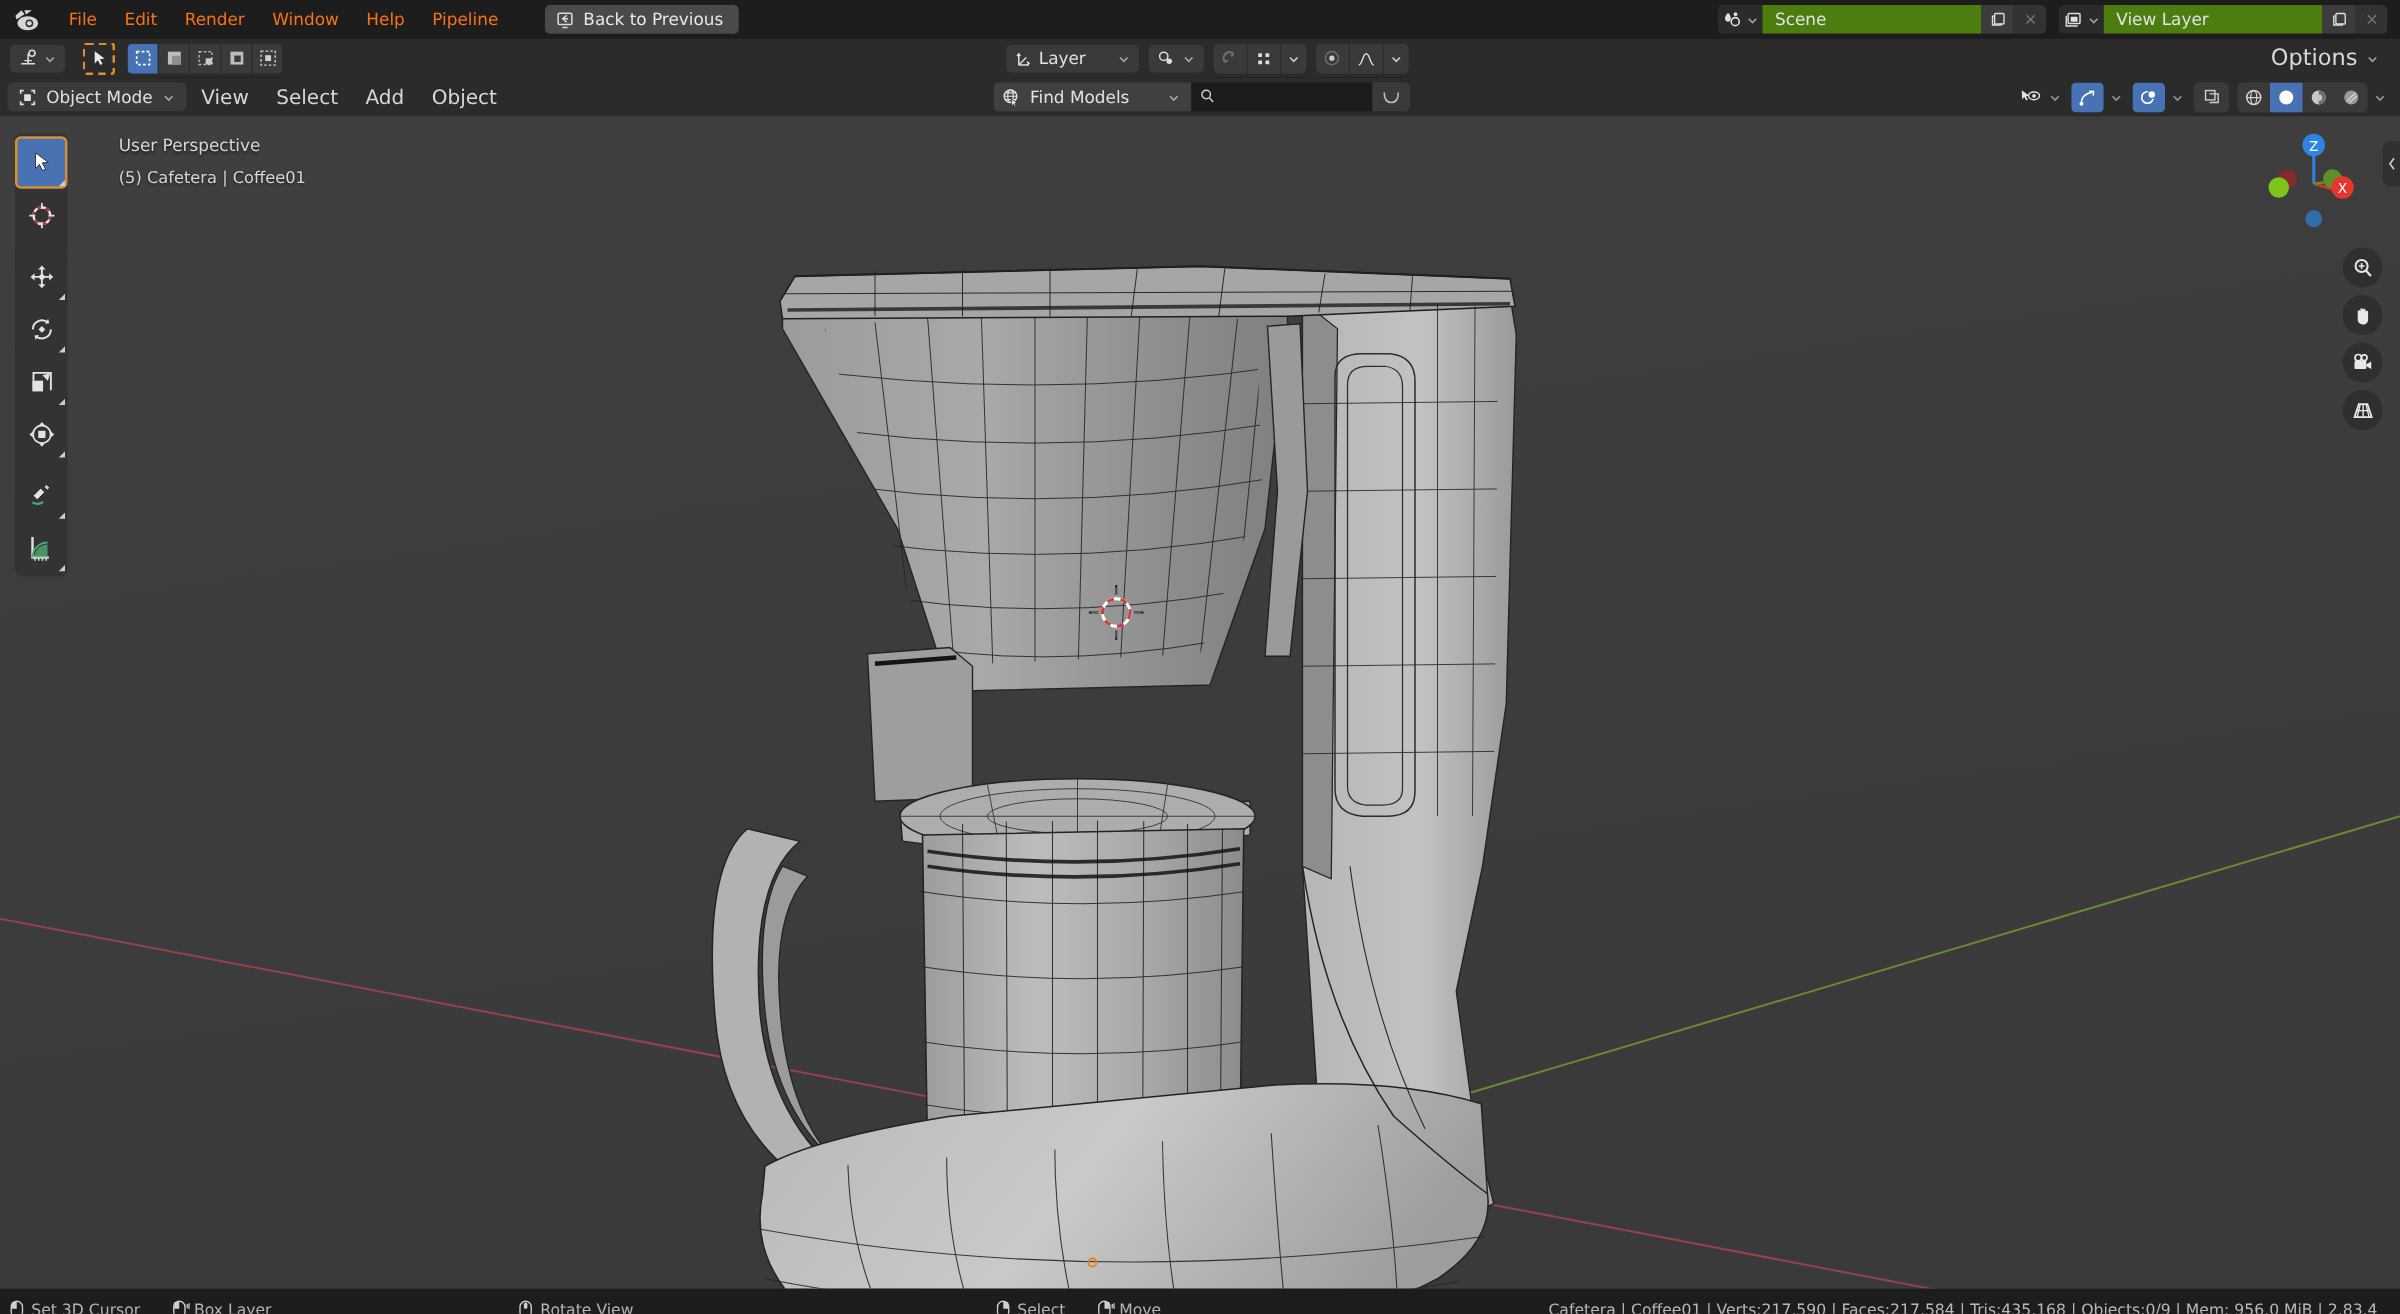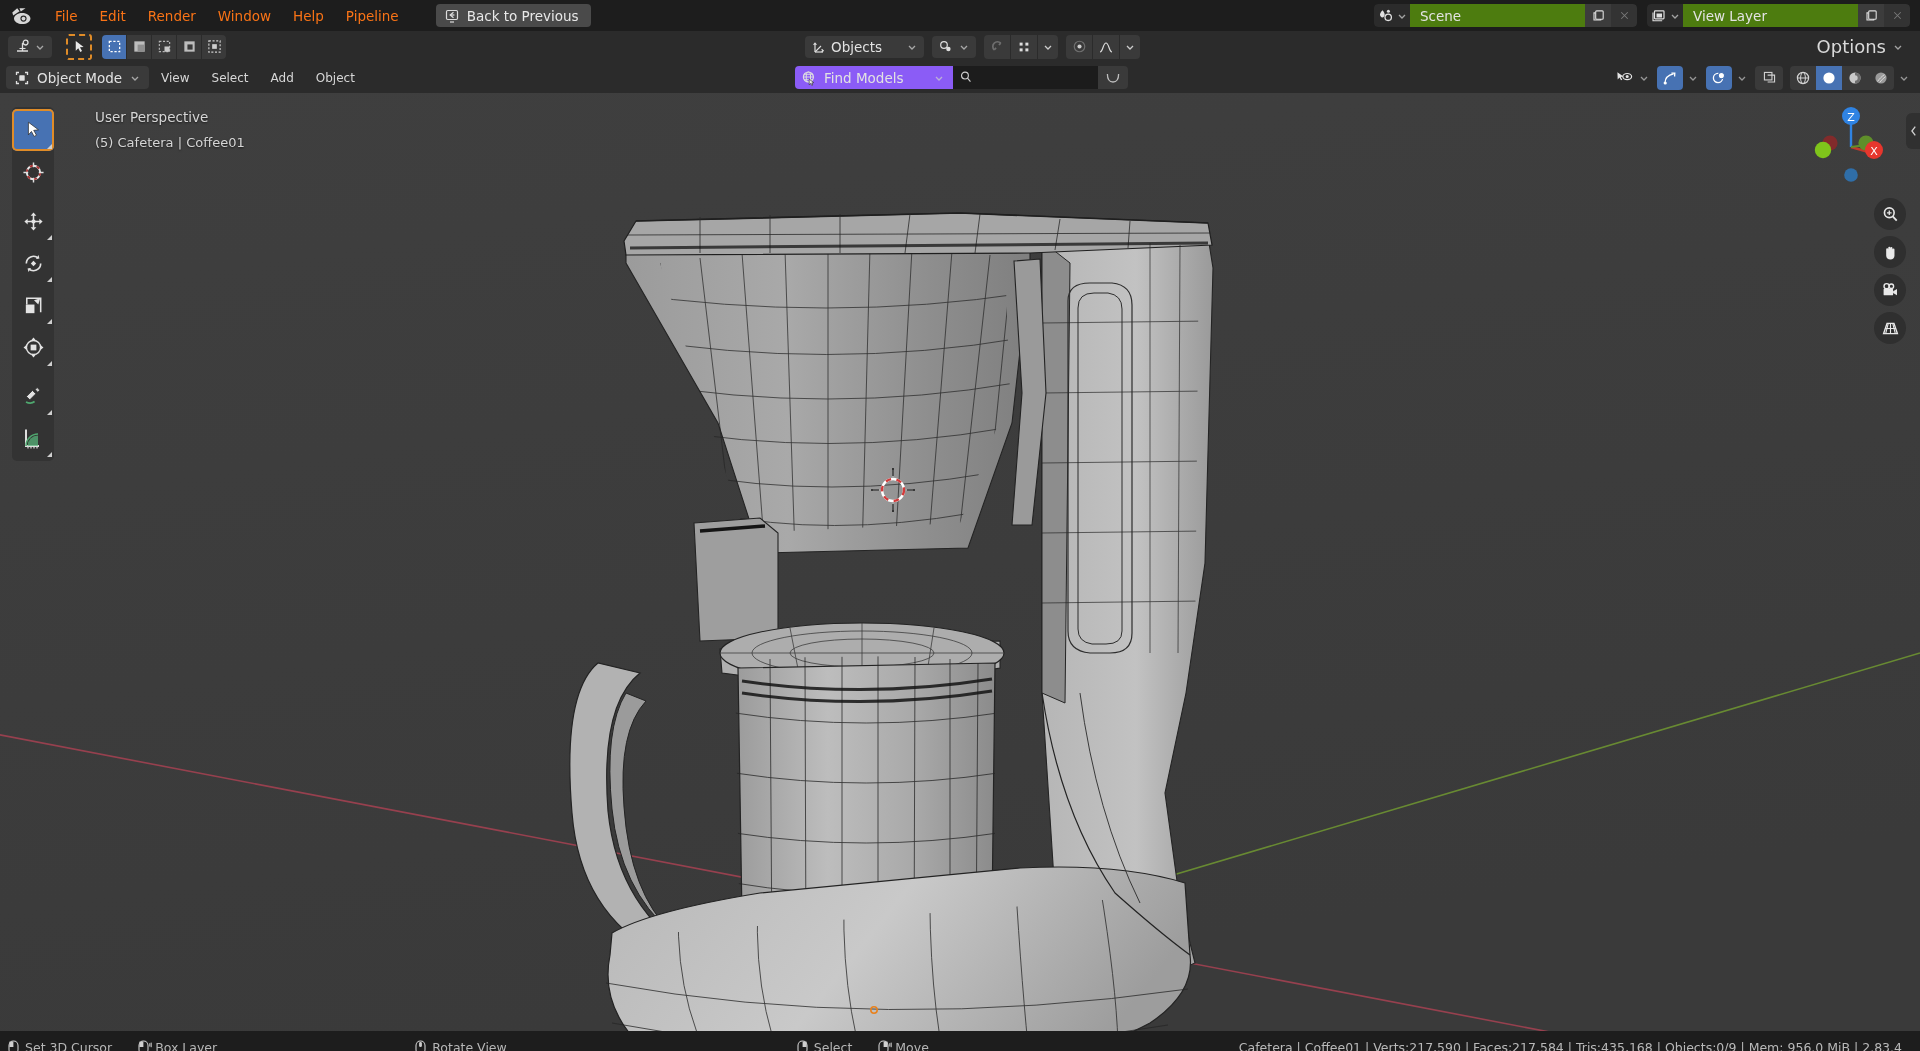--- a/index.html
+++ b/index.html
@@ -70,24 +70,24 @@
   
   #vpheader {
     position:absolute; left:0; top:62px; width:1920px; height:31px;
     background:#2b2b2b; display:flex; align-items:center; padding:0 6px; gap:2px;
   }
   .mode-dd {
     display:flex; align-items:center; gap:7px; height:23px; padding:0 8px;
     background:#3a3a3a; border-radius:4px; color:#e2e2e2; font-size:13.5px;
   }
   .vmenu { height:23px; padding:0 10px; display:flex; align-items:center;
-    color:#d7d7d7; font-size:12px; border-radius:3px; }
+    color:#d7d7d7; font-size:16px; border-radius:3px; }
   #find-models-group { position:absolute; left:795px; display:flex; align-items:center; }
   .fm-dd { display:flex; align-items:center; gap:7px; height:23px; padding:0 8px 0 6px;
-    background:#8b5cf6; border-radius:4px 0 0 4px; color:#e2e2e2; font-size:13.5px; }
+    background:#404040; border-radius:4px 0 0 4px; color:#e2e2e2; font-size:13.5px; }
   .fm-search { height:23px; width:145px; background:#1c1c1c; display:flex;
     align-items:center; padding:0 6px; gap:5px; }
   .fm-tail { height:23px; width:30px; background:#3a3a3a; border-radius:0 4px 4px 0;
     display:flex; align-items:center; justify-content:center; }
   #vp-right { margin-left:auto; display:flex; align-items:center; gap:7px; padding-right:4px; }
   .togglegrp { display:flex; align-items:center; height:24px; background:#3a3a3a; border-radius:4px; overflow:hidden; }
   .togglegrp .t { width:26px; height:24px; display:flex; align-items:center; justify-content:center; }
   .togglegrp .t.on { background:#4772b3; }
   .togglegrp .t.sel { background:#4772b3; }
   .dropcaret { width:20px; height:24px; display:flex; align-items:center; justify-content:center; background:#3a3a3a; border-radius:0 4px 4px 0; }
@@ -283,21 +283,21 @@
       <div class="tool-dd">
         <span class="ico">
           <svg viewBox="0 0 16 16" width="16" height="16">
             <path d="M4 13V4.6" stroke="#ddd" stroke-width="1.2"></path>
               <path d="M2.6 5.8L4 4.2l1.4 1.6" fill="none" stroke="#ddd" stroke-width="1.2"></path>
             <path d="M4 13h8" stroke="#ddd" stroke-width="1.2"></path>
               <path d="M10.6 11.6L12.2 13l-1.6 1.2" fill="none" stroke="#ddd" stroke-width="1.2" transform="translate(0,-1.3)"></path>
             <path d="M4 13l6-6" stroke="#ddd" stroke-width="1.1"></path>
           </svg>
         </span>
-        <span style="color:#e2e2e2;font-size:13.5px;padding-right:20px;">Objects</span>
+        <span style="color:#e2e2e2;font-size:13.5px;padding-right:20px;">Layer</span>
         <span class="chev">
           <svg viewBox="0 0 12 12" width="12" height="12">
               <path d="M3 5l3 3 3-3" fill="none" stroke="#ccc" stroke-width="1.3"></path>
             </svg>
         </span>
       </div>
 
       <div class="tool-dd">
         <span class="ico">
           <svg viewBox="0 0 16 16" width="16" height="16">

